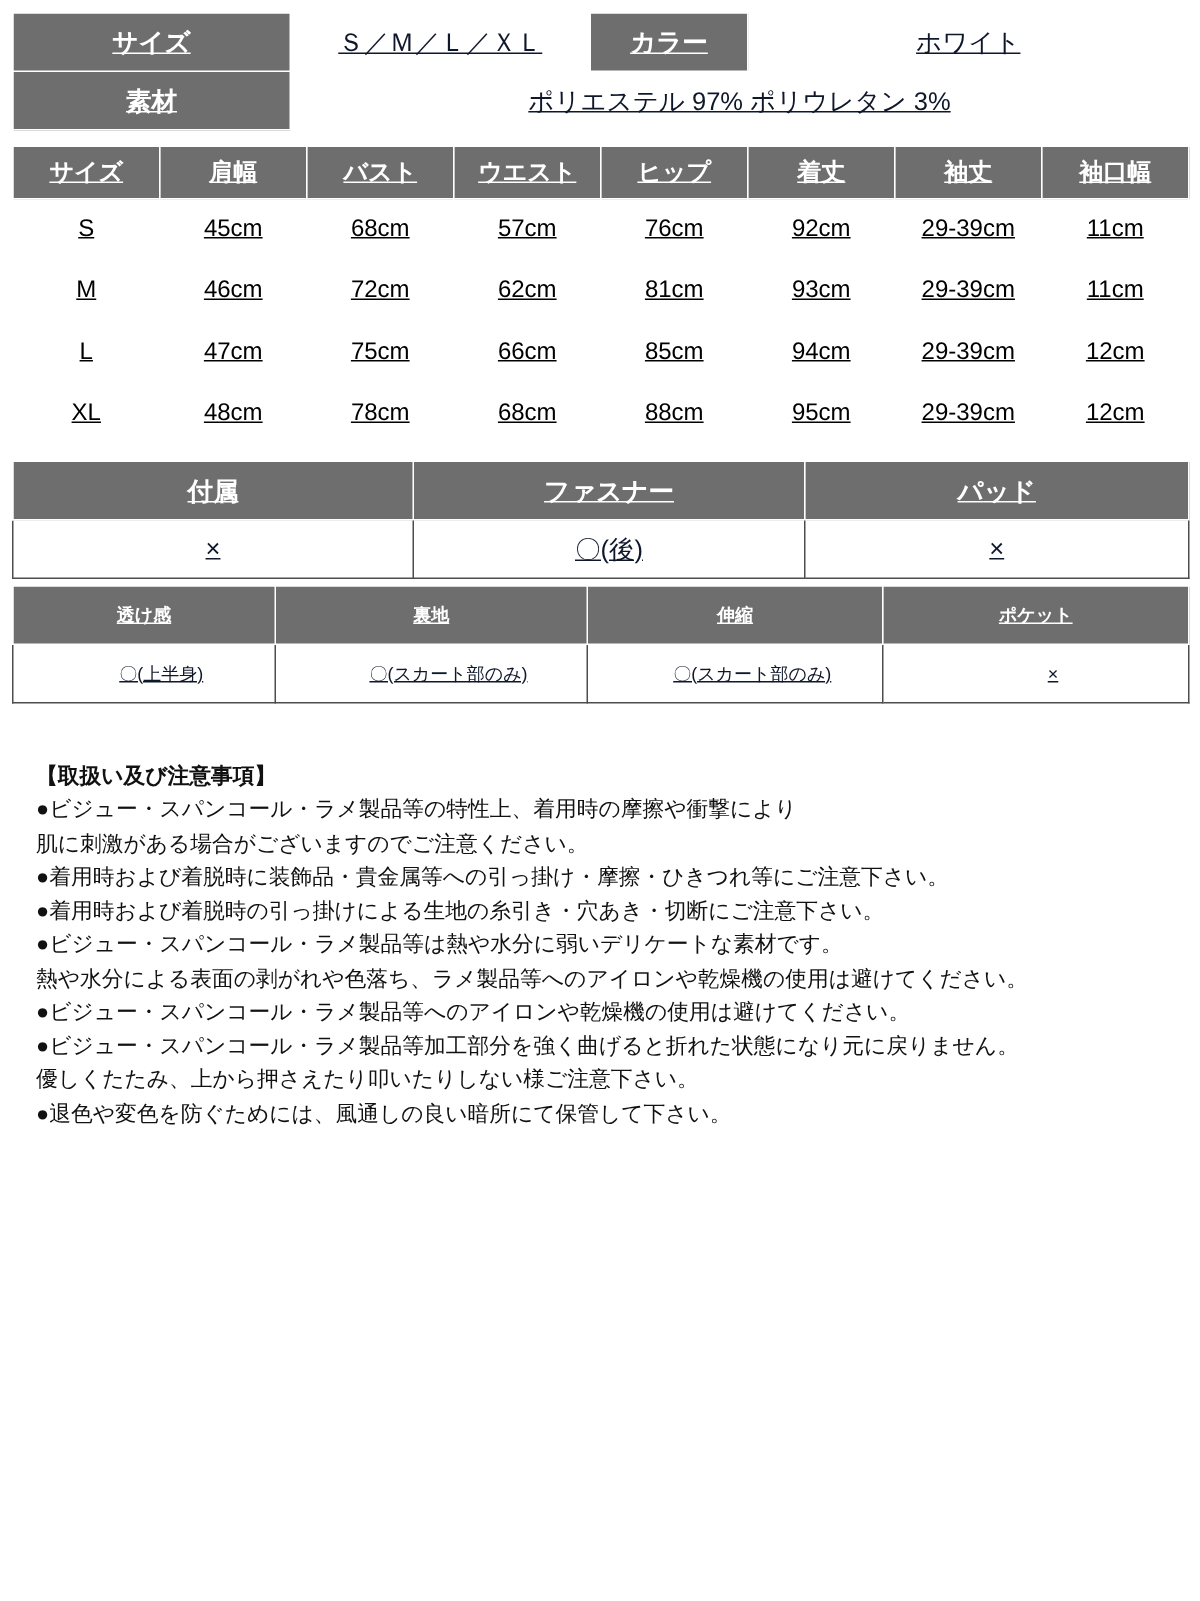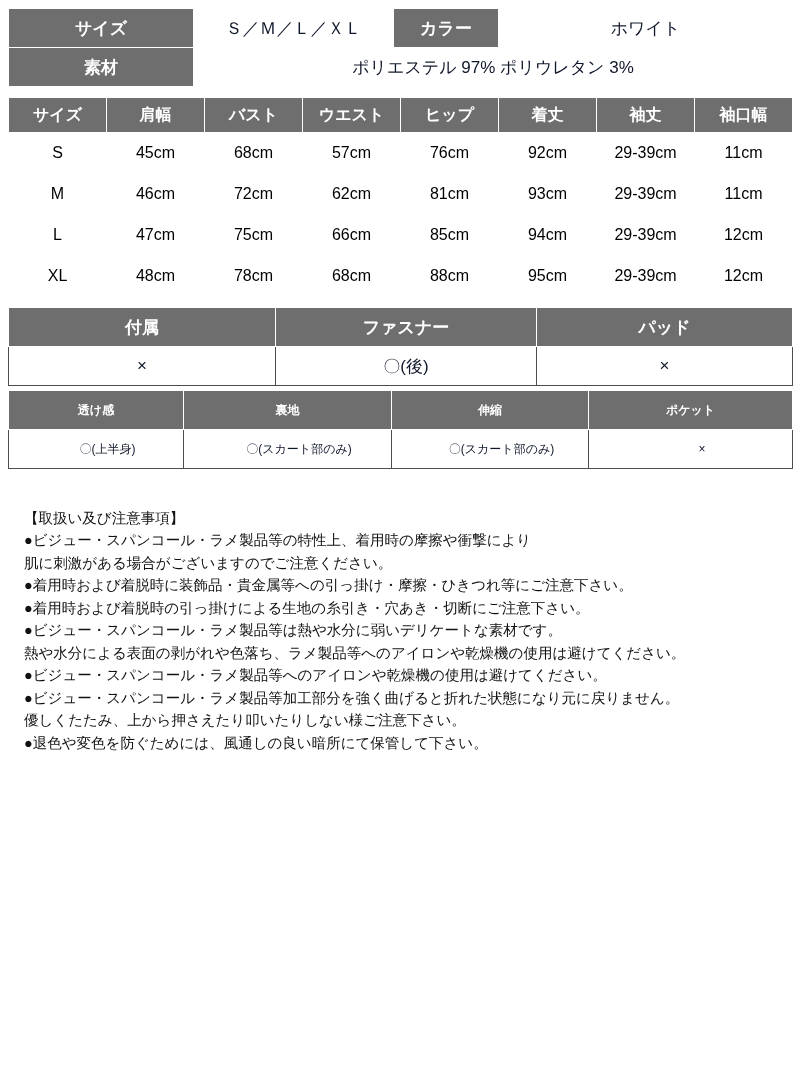--- a/index.html
+++ b/index.html
@@ -20,20 +20,21 @@
     box-sizing: border-box;
     padding: 8px 8px 0 8px;
   }
   table {
     border-collapse: collapse;
     width: 784px;
     table-layout: fixed;
   }
   table.spec td, table.spec th {
     border: 1px solid #ffffff;
+    text-decoration: underline;
   }
   
   .spec-top {
     margin-bottom: 0;
   }
   .spec-top td {
     height: 36px;
     text-align: center;
     font-size: 17px;
     vertical-align: middle;
@@ -105,21 +106,21 @@
     margin-top: 38px;
     padding-left: 16px;
     font-size: 14.5px;
     line-height: 1.55;
     color: #111111;
   }
   .notes .line {
     white-space: pre-wrap;
   }
   .notes .title {
-    font-weight: normal;
+    font-weight: bold;
   }
 </style>
 </head>
 <body>
 
 <div class="page">
 
   <table class="spec spec-top">
     <colgroup>
       <col style="width:185px">

